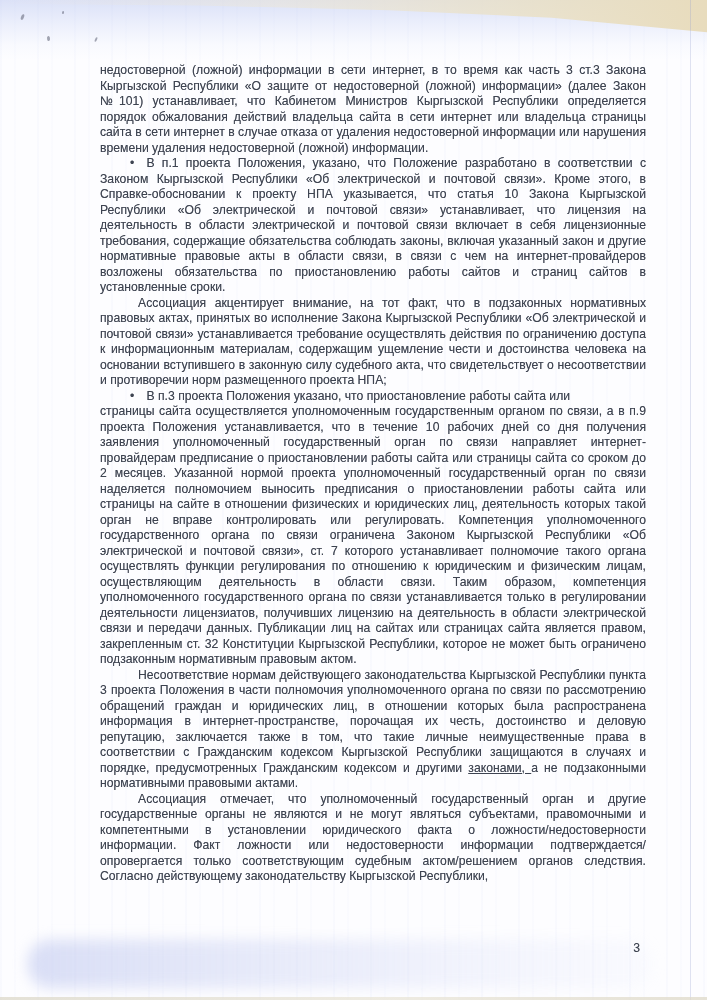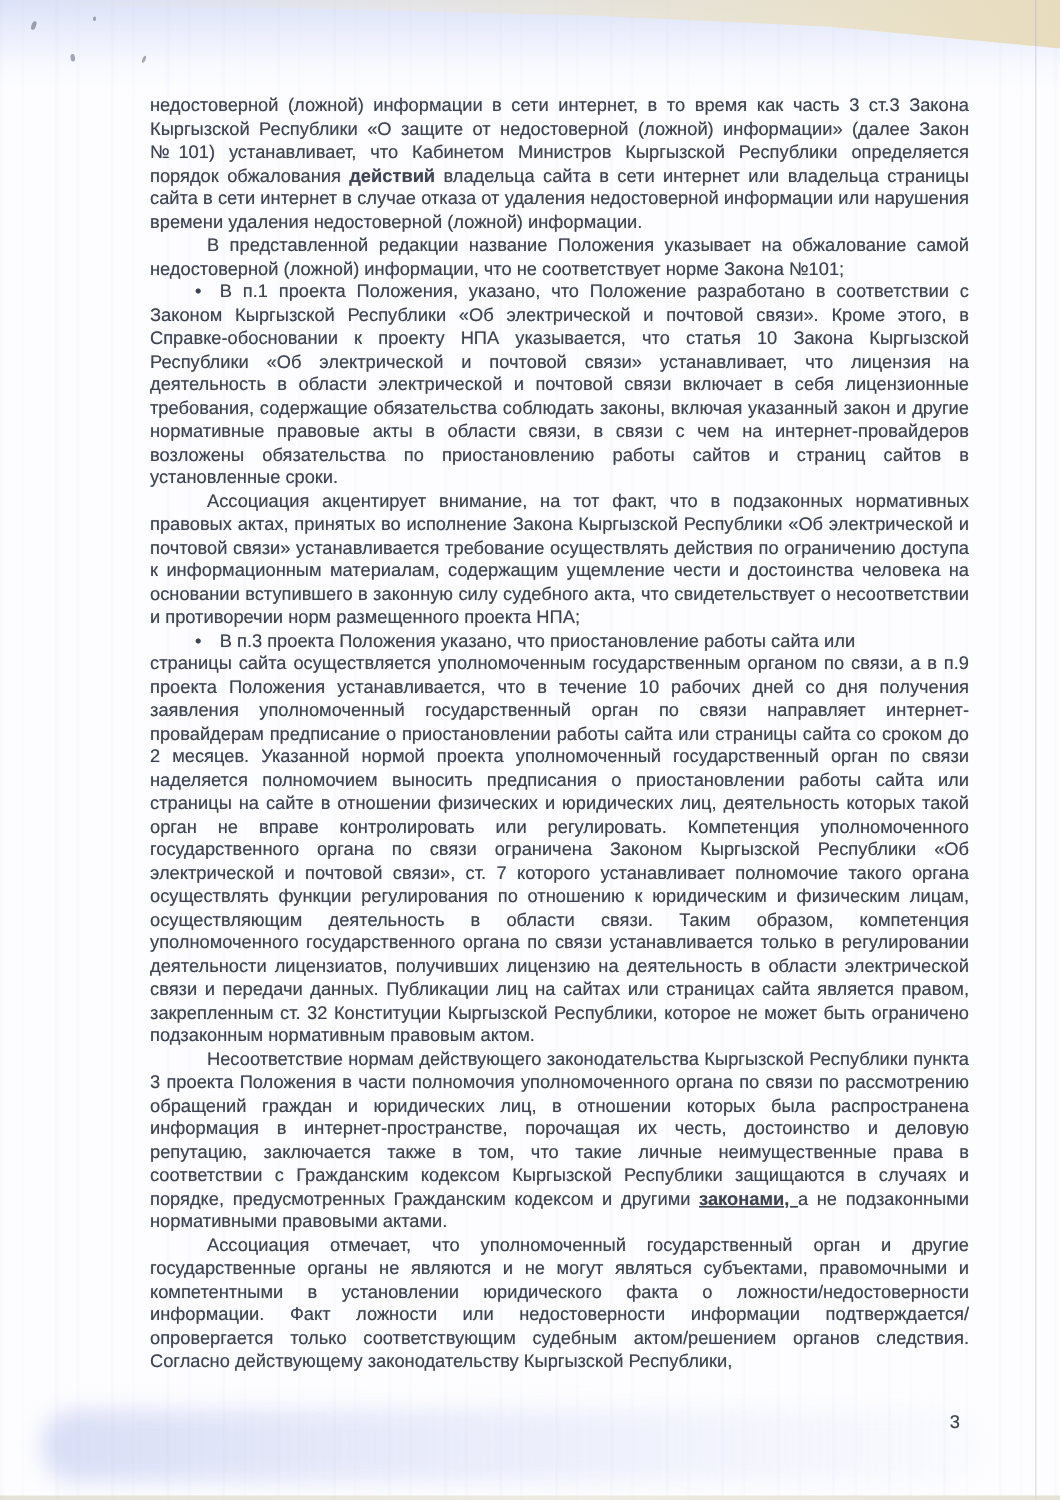--- a/index.html
+++ b/index.html
@@ -75,21 +75,21 @@
     color: #3e4451;
     font-size: 12.2px;
     line-height: 15.5px;
     text-align: justify;
     text-shadow: 0 0 0.5px rgba(62,68,81,0.55);
   }
   .para { margin: 0; }
   .para.indent { text-indent: 38px; }
   .para.bullet { text-indent: 30px; }
   .bullet-marker { letter-spacing: 0; }
-  .b { font-weight: bold; margin-top: 15px; }
+  .b { font-weight: normal; margin-top: 15px; }
   .u { text-decoration: underline; }
   .page-number {
     position: absolute;
     top: 941px;
     left: 100px;
     width: 540px;
     text-align: right;
     color: #3e4451;
     font-size: 12.2px;
     text-shadow: 0 0 0.5px rgba(62,68,81,0.55);
@@ -104,21 +104,20 @@
   <div class="speck s1"></div>
   <div class="speck s2"></div>
   <div class="speck s3"></div>
   <div class="speck s4"></div>
   <div class="right-streak"></div>
   <div class="bottom-blotch"></div>
   <div class="bottom-edge"></div>
 
   <div class="doc-body">
       <p class="para plain"><span>недостоверной (ложной) информации в сети интернет, в то время как часть 3 ст.3 Закона Кыргызской Республики «О защите от недостоверной (ложной) информации» (далее Закон №101) устанавливает, что Кабинетом Министров Кыргызской Республики определяется порядок обжалования </span><span class="b">действий</span><span> владельца сайта в сети интернет или владельца страницы сайта в сети интернет в случае отказа от удаления недостоверной информации или нарушения времени удаления недостоверной (ложной) информации.</span></p>
-      <p class="para indent"><span>В представленной редакции название Положения указывает на обжалование самой недостоверной (ложной) информации, что не соответствует норме Закона №101;</span></p>
       <p class="para bullet"><span class="bullet-marker">• </span><span>В п.1 проекта Положения, указано, что Положение разработано в соответствии с Законом Кыргызской Республики «Об электрической и почтовой связи». Кроме этого, в Справке-обосновании к проекту НПА указывается, что статья 10 Закона Кыргызской Республики «Об электрической и почтовой связи» устанавливает, что лицензия на деятельность в области электрической и почтовой связи включает в себя лицензионные требования, содержащие обязательства соблюдать законы, включая указанный закон и другие нормативные правовые акты в области связи, в связи с чем на интернет-провайдеров возложены обязательства по приостановлению работы сайтов и страниц сайтов в установленные сроки.</span></p>
       <p class="para indent"><span>Ассоциация акцентирует внимание, на тот факт, что в подзаконных нормативных правовых актах, принятых во исполнение Закона Кыргызской Республики «Об электрической и почтовой связи» устанавливается требование осуществлять действия по ограничению доступа к информационным материалам, содержащим ущемление чести и достоинства человека на основании вступившего в законную силу судебного акта, что свидетельствует о несоответствии и противоречии норм размещенного проекта НПА;</span></p>
       <p class="para bullet"><span class="bullet-marker">• </span><span>В п.3 проекта Положения указано, что приостановление работы сайта или</span><br><span>страницы сайта осуществляется уполномоченным государственным органом по связи, а в п.9 проекта Положения устанавливается, что в течение 10 рабочих дней со дня получения заявления уполномоченный государственный орган по связи направляет интернет-провайдерам предписание о приостановлении работы сайта или страницы сайта со сроком до 2 месяцев. Указанной нормой проекта уполномоченный государственный орган по связи наделяется полномочием выносить предписания о приостановлении работы сайта или страницы на сайте в отношении физических и юридических лиц, деятельность которых такой орган не вправе контролировать или регулировать. Компетенция уполномоченного государственного органа по связи ограничена Законом Кыргызской Республики «Об электрической и почтовой связи», ст. 7 которого устанавливает полномочие такого органа осуществлять функции регулирования по отношению к юридическим и физическим лицам, осуществляющим деятельность в области связи. Таким образом, компетенция уполномоченного государственного органа по связи устанавливается только в регулировании деятельности лицензиатов, получивших лицензию на деятельность в области электрической связи и передачи данных. Публикации лиц на сайтах или страницах сайта является правом, закрепленным ст. 32 Конституции Кыргызской Республики, которое не может быть ограничено подзаконным нормативным правовым актом.</span></p>
       <p class="para indent"><span>Несоответствие нормам действующего законодательства Кыргызской Республики пункта 3 проекта Положения в части полномочия уполномоченного органа по связи по рассмотрению обращений граждан и юридических лиц, в отношении которых была распространена информация в интернет-пространстве, порочащая их честь, достоинство и деловую репутацию, заключается также в том, что такие личные неимущественные права в соответствии с Гражданским кодексом Кыргызской Республики защищаются в случаях и порядке, предусмотренных Гражданским кодексом и другими </span><span class="b u">законами, </span><span>а не подзаконными нормативными правовыми актами.</span></p>
       <p class="para indent"><span>Ассоциация отмечает, что уполномоченный государственный орган и другие государственные органы не являются и не могут являться субъектами, правомочными и компетентными в установлении юридического факта о ложности/недостоверности информации. Факт ложности или недостоверности информации подтверждается/опровергается только соответствующим судебным актом/решением органов следствия. Согласно действующему законодательству Кыргызской Республики,</span></p>
     </div>
 
   <div class="page-number">3</div>
 </div>
 

